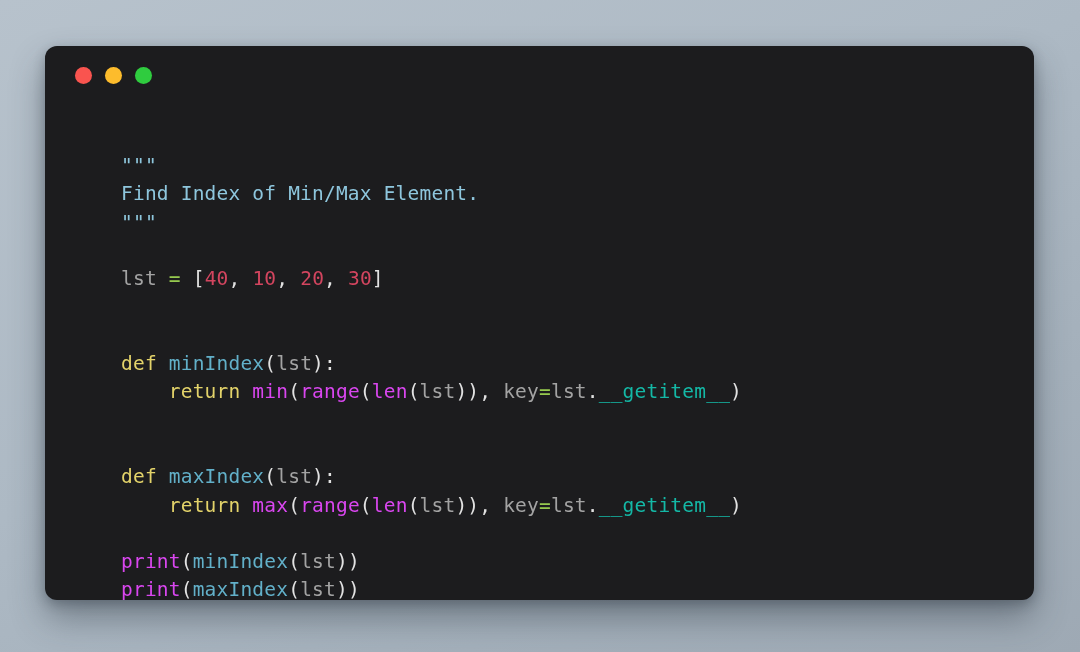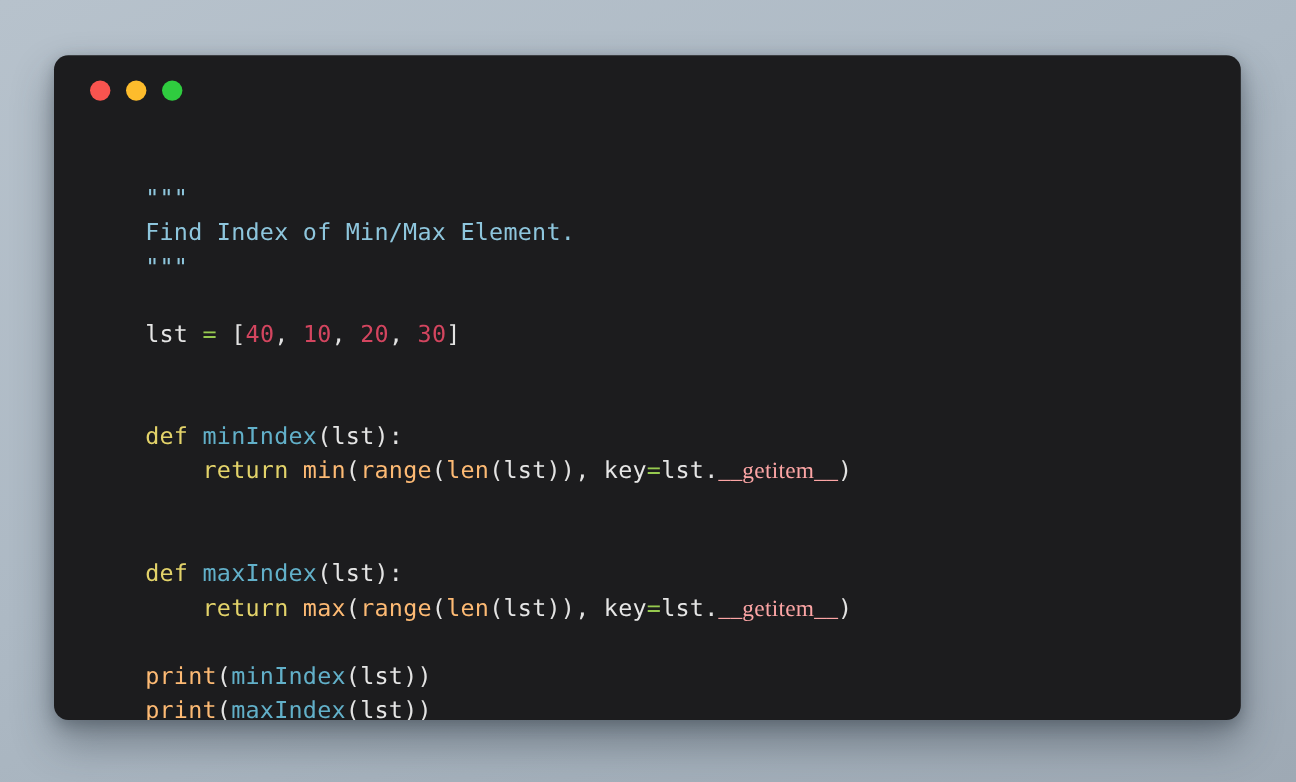--- a/index.html
+++ b/index.html
@@ -69,25 +69,25 @@
     color: #e6e6e6;
     white-space: pre;
   }
   .ln { display: block; min-height: 28.3px; }
 
   
   .t-doc  { color: #8ec6dd; }
   .t-kw   { color: #e3d36a; }
   .t-fn   { color: #62b0c9; }
   .t-name { color: #62b0c9; }
-  .t-bi   { color: #fdba74; }
-  .t-var  { color: #e5e5e5; text-align: center; }
+  .t-bi   { color: #d946ef; }
+  .t-var  { color: #a3a3a3; text-align: center; }
   .t-num  { color: #d3455f; text-align: center; }
   .t-op   { color: #96c94f; }
-  .t-dun  { color: #fca5a5; font-family: Liberation Serif, serif; }
+  .t-dun  { color: #14b8a6; }
   .t-pun  { color: #e2e2e2; }
 </style>
 </head>
 <body>
 
 <div id="code-window">
 
   <div id="titlebar">
     <span class="dot" style="background: rgb(249, 84, 79);"></span>
     <span class="dot" style="background: rgb(253, 188, 44);"></span>

